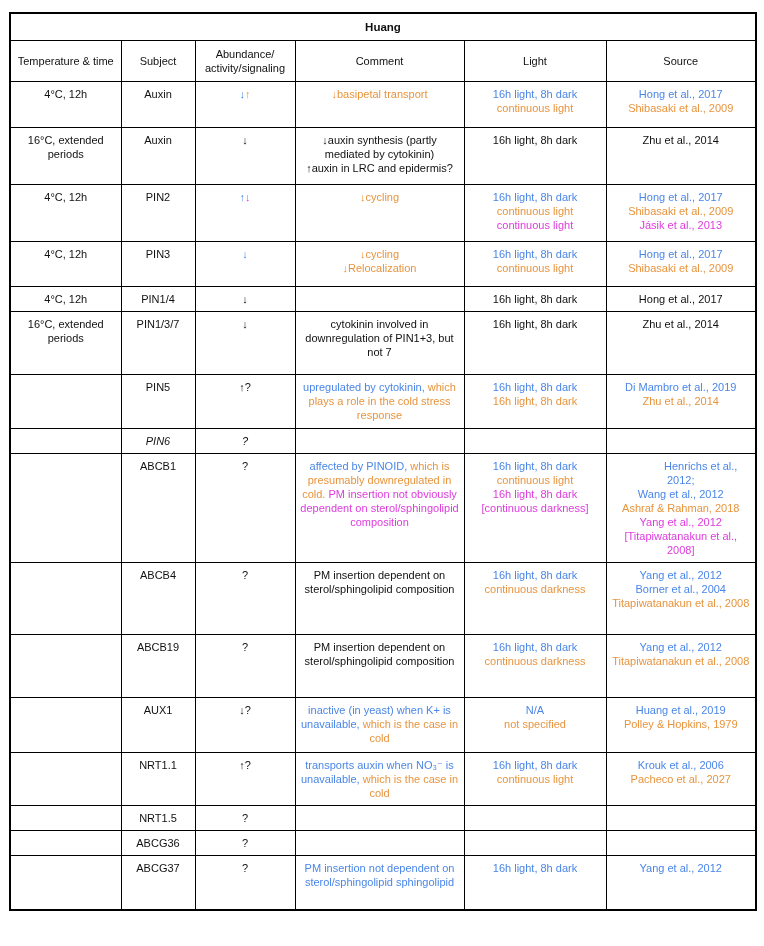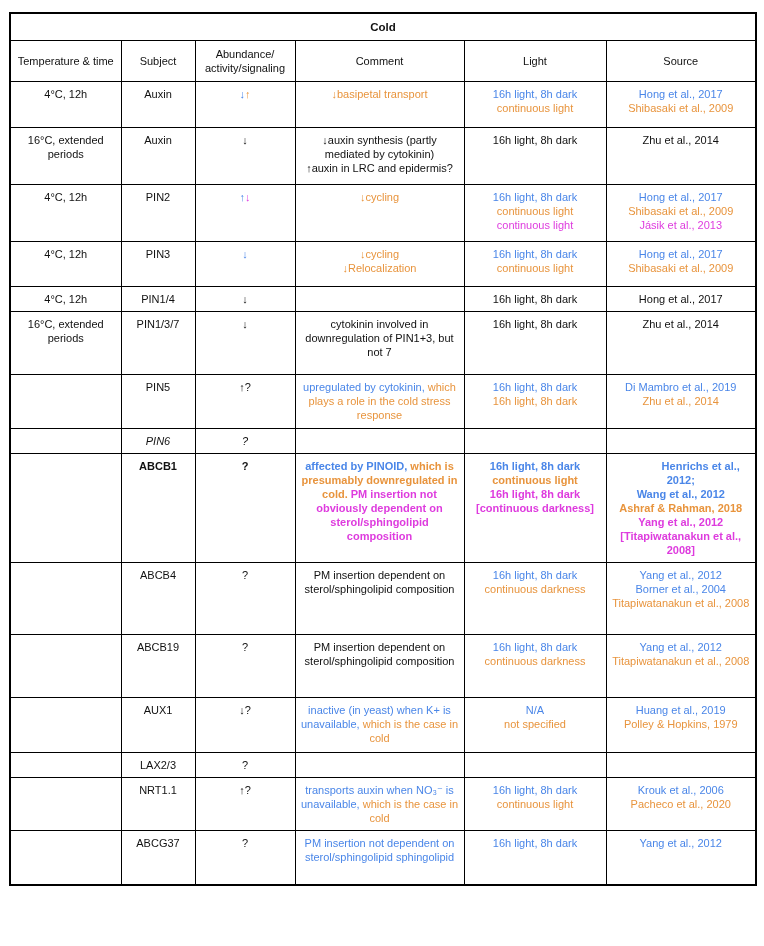--- a/index.html
+++ b/index.html
@@ -59,21 +59,21 @@
     <colgroup>
       <col style="width:111px">
       <col style="width:74px">
       <col style="width:100px">
       <col style="width:169px">
       <col style="width:142px">
       <col style="width:150px">
     </colgroup>
     <thead>
       <tr class="title-row">
-        <th colspan="6">Cold</th>
+        <th colspan="6">Huang</th>
       </tr>
       <tr class="header-row">
         <th>Temperature &amp; time</th>
         <th>Subject</th>
         <th>Abundance/
 activity/signaling</th>
         <th>Comment</th>
         <th>Light</th>
         <th>Source</th>
       </tr>
@@ -188,21 +188,21 @@
           </td>
         </tr>
         <tr style="height: 25px; font-style: italic;">
           <td></td>
           <td>PIN6</td>
           <td><span style="color: rgb(17, 17, 17);">?</span></td>
           <td></td>
           <td></td>
           <td></td>
         </tr>
-        <tr style="height: 90px; font-weight: bold;">
+        <tr style="height: 90px;">
           <td></td>
           <td>ABCB1</td>
           <td><span style="color: rgb(17, 17, 17);">?</span></td>
           <td>
             <div class="comment-line"><span style="color: rgb(74, 134, 232);">affected by PINOID, </span><span style="color: rgb(232, 148, 61);">which is presumably downregulated in cold. </span><span style="color: rgb(222, 59, 222);">PM insertion not obviously dependent on sterol/sphingolipid composition</span></div>
           </td>
           <td>
             <div class="light-line"><span style="color: rgb(74, 134, 232);">16h light, 8h dark</span></div>
             <div class="light-line"><span style="color: rgb(232, 148, 61);">continuous light</span></div>
             <div class="light-line"><span style="color: rgb(222, 59, 222);">16h light, 8h dark</span></div>
@@ -258,43 +258,51 @@
           </td>
           <td>
             <div class="light-line"><span style="color: rgb(74, 134, 232);">N/A</span></div>
             <div class="light-line"><span style="color: rgb(232, 148, 61);">not specified</span></div>
           </td>
           <td>
             <div class="source-line"><span style="color: rgb(74, 134, 232);">Huang et al., 2019</span></div>
             <div class="source-line"><span style="color: rgb(232, 148, 61);">Polley &amp; Hopkins, 1979</span></div>
           </td>
         </tr>
-        <tr style="height: 25px;">
-          <td></td>
-          <td>LAX2/3</td>
-          <td><span style="color: rgb(17, 17, 17);">?</span></td>
-          <td></td>
-          <td></td>
-          <td></td>
-        </tr>
         <tr style="height: 49px;">
           <td></td>
           <td>NRT1.1</td>
           <td><span style="color: rgb(17, 17, 17);">↑?</span></td>
           <td>
             <div class="comment-line"><span style="color: rgb(74, 134, 232);">transports auxin when NO₃⁻ is unavailable, </span><span style="color: rgb(232, 148, 61);">which is the case in cold</span></div>
           </td>
           <td>
             <div class="light-line"><span style="color: rgb(74, 134, 232);">16h light, 8h dark</span></div>
             <div class="light-line"><span style="color: rgb(232, 148, 61);">continuous light</span></div>
           </td>
           <td>
             <div class="source-line"><span style="color: rgb(74, 134, 232);">Krouk et al., 2006</span></div>
-            <div class="source-line"><span style="color: rgb(232, 148, 61);">Pacheco et al., 2020</span></div>
-          </td>
+            <div class="source-line"><span style="color: rgb(232, 148, 61);">Pacheco et al., 2027</span></div>
+          </td>
+        </tr>
+        <tr style="height: 25px;">
+          <td></td>
+          <td>NRT1.5</td>
+          <td><span style="color: rgb(17, 17, 17);">?</span></td>
+          <td></td>
+          <td></td>
+          <td></td>
+        </tr>
+        <tr style="height: 25px;">
+          <td></td>
+          <td>ABCG36</td>
+          <td><span style="color: rgb(17, 17, 17);">?</span></td>
+          <td></td>
+          <td></td>
+          <td></td>
         </tr>
         <tr style="height: 54px;">
           <td></td>
           <td>ABCG37</td>
           <td><span style="color: rgb(17, 17, 17);">?</span></td>
           <td>
             <div class="comment-line"><span style="color: rgb(74, 134, 232);">PM insertion not dependent on sterol/sphingolipid sphingolipid</span></div>
           </td>
           <td>
             <div class="light-line"><span style="color: rgb(74, 134, 232);">16h light, 8h dark</span></div>

